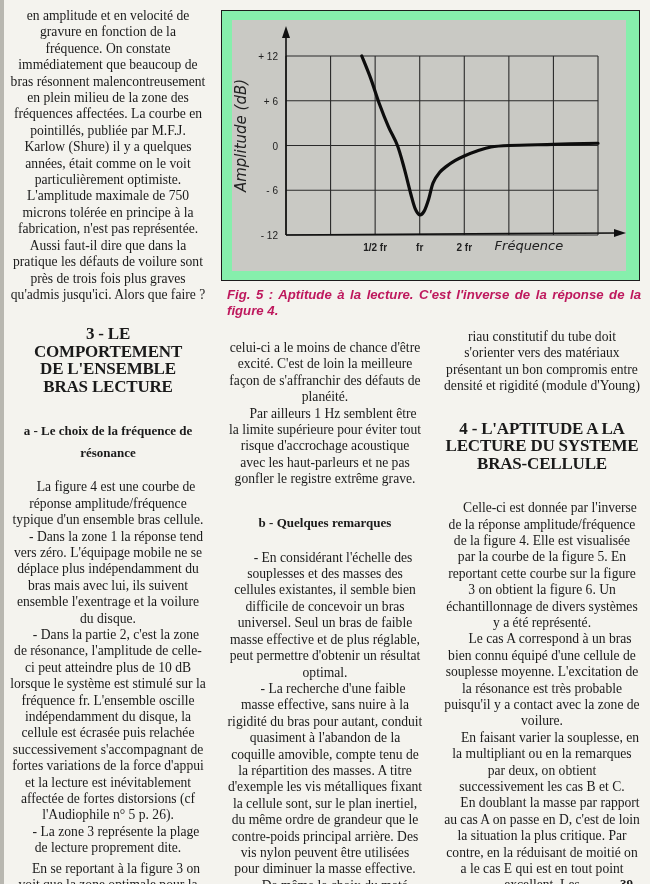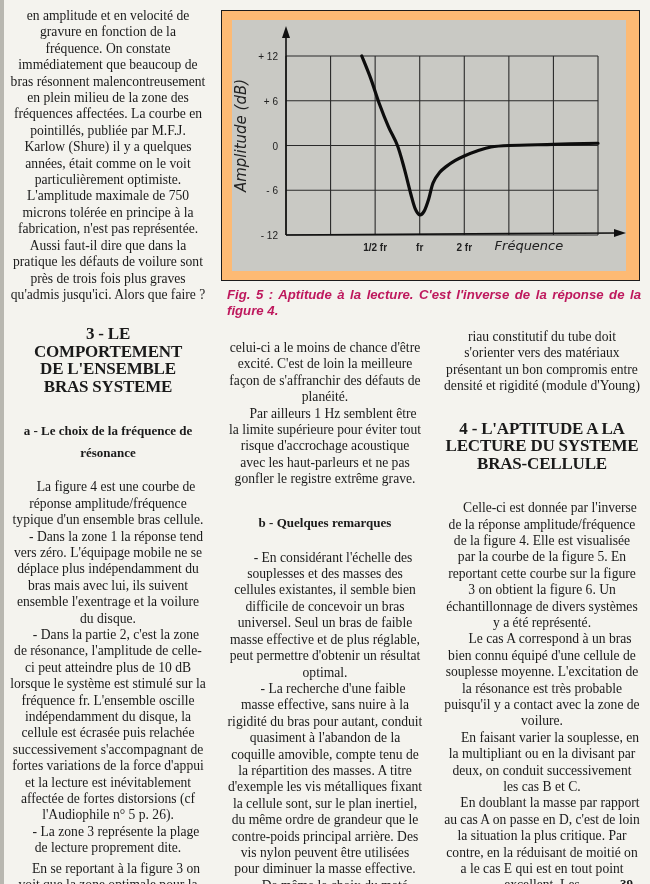--- a/index.html
+++ b/index.html
@@ -20,40 +20,40 @@
     margin:0; text-transform:none; letter-spacing:-0.2px; text-align:left;
   }
   .sub { font-weight:bold; font-size:13px; line-height:22px; margin:0; text-align:left; }
   .caption {
     position:absolute; left:227px; top:287px; width:414px;
     font-style:italic; font-weight:bold; font-size:13.2px; line-height:16px; text-align:justify;
     font-family:"Liberation Sans", "DejaVu Sans", sans-serif; color:#be185d;
   }
   .frame {
     position:absolute; left:221px; top:10px; width:419px; height:271px;
-    border:1.5px solid #1c1c1c; box-sizing:border-box; background:#fdba74;
+    border:1.5px solid #1c1c1c; box-sizing:border-box; background:#86efac;
   }
   .panel {
     position:absolute; left:10px; top:9px; width:394px; height:251px; background:#c9c9c4;
   }
   svg.chart { position:absolute; left:0; top:0; }
   .pagenum { position:absolute; left:620px; top:876px; font-size:13px; font-weight:bold; }
 </style>
 </head>
 <body>
 
 <div class="leftbar"></div>
 
 <div class="col col1">
   <p style="margin-top:8px;">en amplitude et en velocité de gravure en fonction de la fréquence. On constate immédiatement que beaucoup de bras résonnent malencontreusement en plein milieu de la zone des fréquences affectées. La courbe en pointillés, publiée par M.F.J. Karlow (Shure) il y a quelques années, était comme on le voit particulièrement optimiste. L'amplitude maximale de 750 microns tolérée en principe à la fabrication, n'est pas représentée. Aussi faut-il dire que dans la pratique les défauts de voilure sont près de trois fois plus graves qu'admis jusqu'ici. Alors que faire ?</p>
   <div style="height:22px"></div>
   <p class="sect">
     <span>3 - LE COMPORTEMENT</span><br>
     <span>DE L'ENSEMBLE</span><br>
-    <span>BRAS SYSTEME</span>
+    <span>BRAS LECTURE</span>
   </p>
   <div style="height:25px"></div>
   <p class="sub">a - Le choix de la fréquence de résonance</p>
   <div style="height:15px"></div>
   <p class="ind">La figure 4 est une courbe de réponse amplitude/fréquence typique d'un ensemble bras cellule.</p>
   <p class="ind">- Dans la zone 1 la réponse tend vers zéro. L'équipage mobile ne se déplace plus indépendamment du bras mais avec lui, ils suivent ensemble l'exentrage et la voilure du disque.</p>
   <p class="ind">- Dans la partie 2, c'est la zone de résonance, l'amplitude de celle-ci peut atteindre plus de 10 dB lorsque le système est stimulé sur la fréquence fr. L'ensemble oscille indépendamment du disque, la cellule est écrasée puis relachée successivement s'accompagnant de fortes variations de la force d'appui et la lecture est inévitablement affectée de fortes distorsions (cf l'Audiophile n° 5 p. 26).</p>
   <p class="ind">- La zone 3 représente la plage de lecture proprement dite.</p>
   <p class="ind" style="margin-top:4px;">En se reportant à la figure 3 on voit que la zone optimale pour la fréquence de résonance du système bras-cellule se situe entre 10 et 15 Hz. C'est la zone où</p>
 </div>
@@ -117,17 +117,17 @@
   <p>riau constitutif du tube doit s'orienter vers des matériaux présentant un bon compromis entre densité et rigidité (module d'Young)</p>
   <div style="height:25px"></div>
   <p class="sect">
     <span>4 - L'APTITUDE A LA</span><br>
     <span>LECTURE DU SYSTEME</span><br>
     <span>BRAS-CELLULE</span>
   </p>
   <div style="height:28px"></div>
   <p class="ind">Celle-ci est donnée par l'inverse de la réponse amplitude/fréquence de la figure 4. Elle est visualisée par la courbe de la figure 5. En reportant cette courbe sur la figure 3 on obtient la figure 6. Un échantillonnage de divers systèmes y a été représenté.</p>
   <p class="ind">Le cas A correspond à un bras bien connu équipé d'une cellule de souplesse moyenne. L'excitation de la résonance est très probable puisqu'il y a contact avec la zone de voilure.</p>
-  <p class="ind">En faisant varier la souplesse, en la multipliant ou en la divisant par deux, on conduit successivement les cas B et C.</p>
+  <p class="ind">En faisant varier la souplesse, en la multipliant ou en la remarques par deux, on obtient successivement les cas B et C.</p>
   <p class="ind">En doublant la masse par rapport au cas A on passe en D, c'est de loin la situation la plus critique. Par contre, en la réduisant de moitié on a le cas E qui est en tout point excellent. Les</p>
 </div>
 
 <div class="pagenum">39</div>
 
 </body></html>

